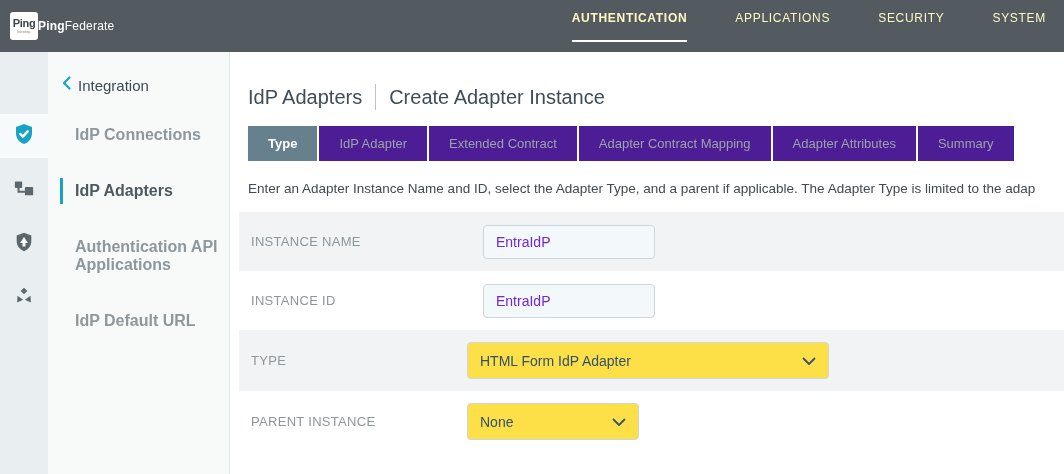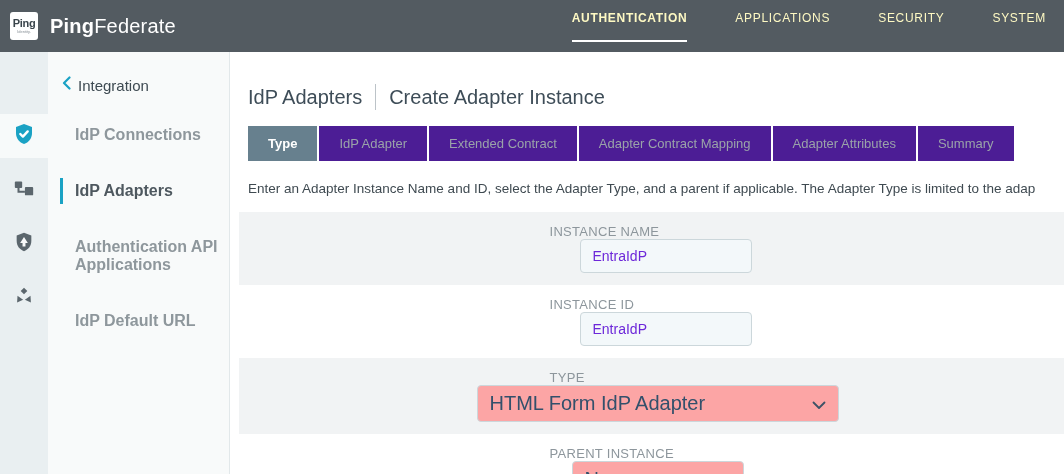--- a/index.html
+++ b/index.html
@@ -6,21 +6,21 @@
   html,body { width:1064px; height:474px; overflow:hidden; background:#fff;
               font-family:"Liberation Sans", sans-serif; }
 
   
   .header { height:52px; background:#535b61; display:flex; align-items:center;
             padding:0 18px 0 10px; }
   .logo-box { width:28px; height:28px; background:#fff; border-radius:3px;
               display:flex; flex-direction:column; align-items:center; justify-content:center; }
   .logo-text { font-size:11px; font-weight:bold; color:#39444b; line-height:11px; letter-spacing:-0.3px; }
   .logo-sub { font-size:4px; color:#8a9298; line-height:5px; }
-  .brand { margin-left:12px; font-size:20px; color:#fff; letter-spacing:0.2px; }
+  .brand { margin-left:0; font-size:12px; color:#fff; letter-spacing:0.2px; }
   .brand b { font-weight:700; }
   .brand span.light { font-weight:300; }
   .hnav { margin-left:auto; display:flex; gap:48px; align-items:center; }
   .hnav-item { color:#fef9c3; font-size:12px; letter-spacing:0.7px; cursor:pointer;
                padding-bottom:15px; border-bottom:2px solid transparent; }
   .hnav-item.active { font-weight:700; border-bottom-color:#fff; }
 
   
   .main { display:flex; height:434px; }
 
@@ -47,29 +47,29 @@
   .page-title { display:flex; align-items:center; font-size:20px; color:#3e4d58; }
   .title-sep { display:inline-block; width:1px; height:26px; background:#bcc3c8; margin:0 13px; }
 
   .tabs { display:flex; gap:2px; margin-top:16px; }
   .tab { padding:10px 20px; font-size:13px; background:#4c1d95; color:#9aa3a9; cursor:pointer; }
   .tab.active { background:#67808e; color:#fff; font-weight:700; }
 
   .description { margin-top:20px; font-size:13.5px; color:#3f4a51; white-space:nowrap; overflow:hidden; }
 
   .form { margin-top:16px; margin-left:-9px; }
-  .form-row { display:flex; align-items:center; padding:12px 0 12px 12px; min-height:59px;flex-direction:column; }
+  .form-row { display:flex; align-items:center; padding:12px 0 12px 12px; min-height:59px; }
   .form-row.shaded { background:#f1f3f4; }
   .form-label { width:216px; font-size:13px; color:#8d969c; letter-spacing:0.3px; }
   .text-input { width:172px; height:34px; background:#f3f8fa; border:1px solid #ccd7db;
                 border-radius:4px; padding:0 12px; font-size:14px; color:#6d28d9;
                 font-family:"Liberation Sans", sans-serif;margin-left:16px; }
-  .dropdown { height:37px; background:#fca5a5; border:1px solid #ccd7db; border-radius:4px;
+  .dropdown { height:37px; background:#fde047; border:1px solid #ccd7db; border-radius:4px;
               display:flex; align-items:center; justify-content:space-between;
-              padding:0 12px; font-size:20px; color:#33506b; cursor:pointer; }
+              padding:0 12px; font-size:14px; color:#33506b; cursor:pointer; }
   .dropdown.wide { width:362px; }
   .dropdown.narrow { width:172px; }
 </style>
 </head>
 <body>
 
 <div class="header">
   <div class="logo-box">
     <div class="logo-text">Ping</div>
     <div class="logo-sub">Identity.</div>

